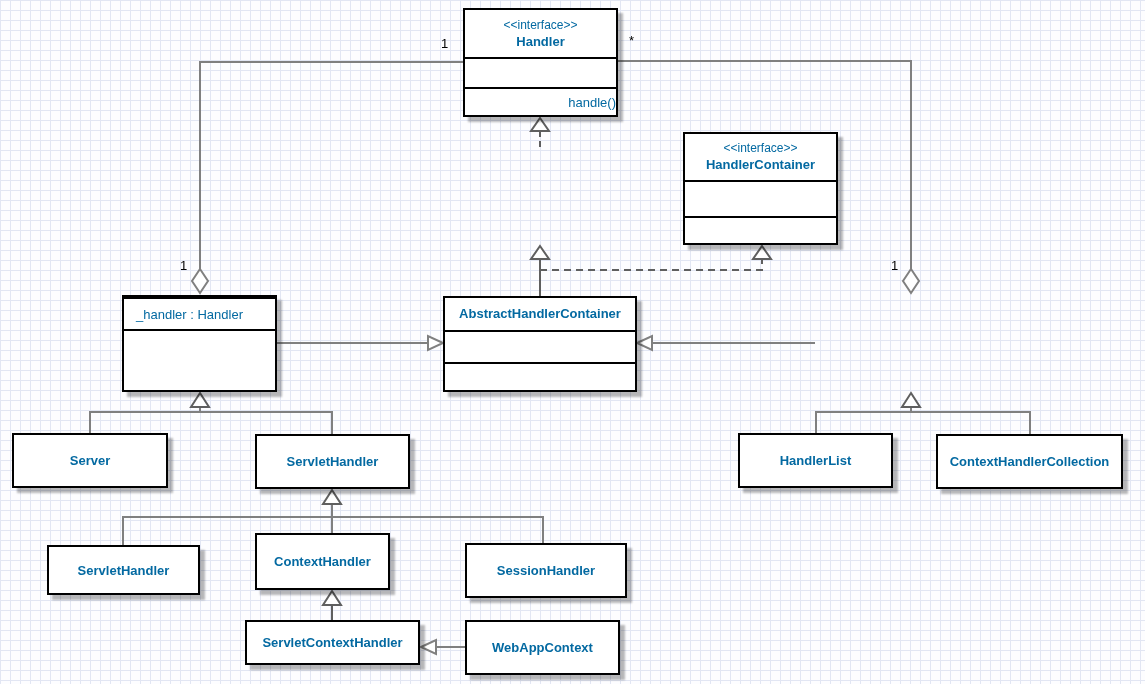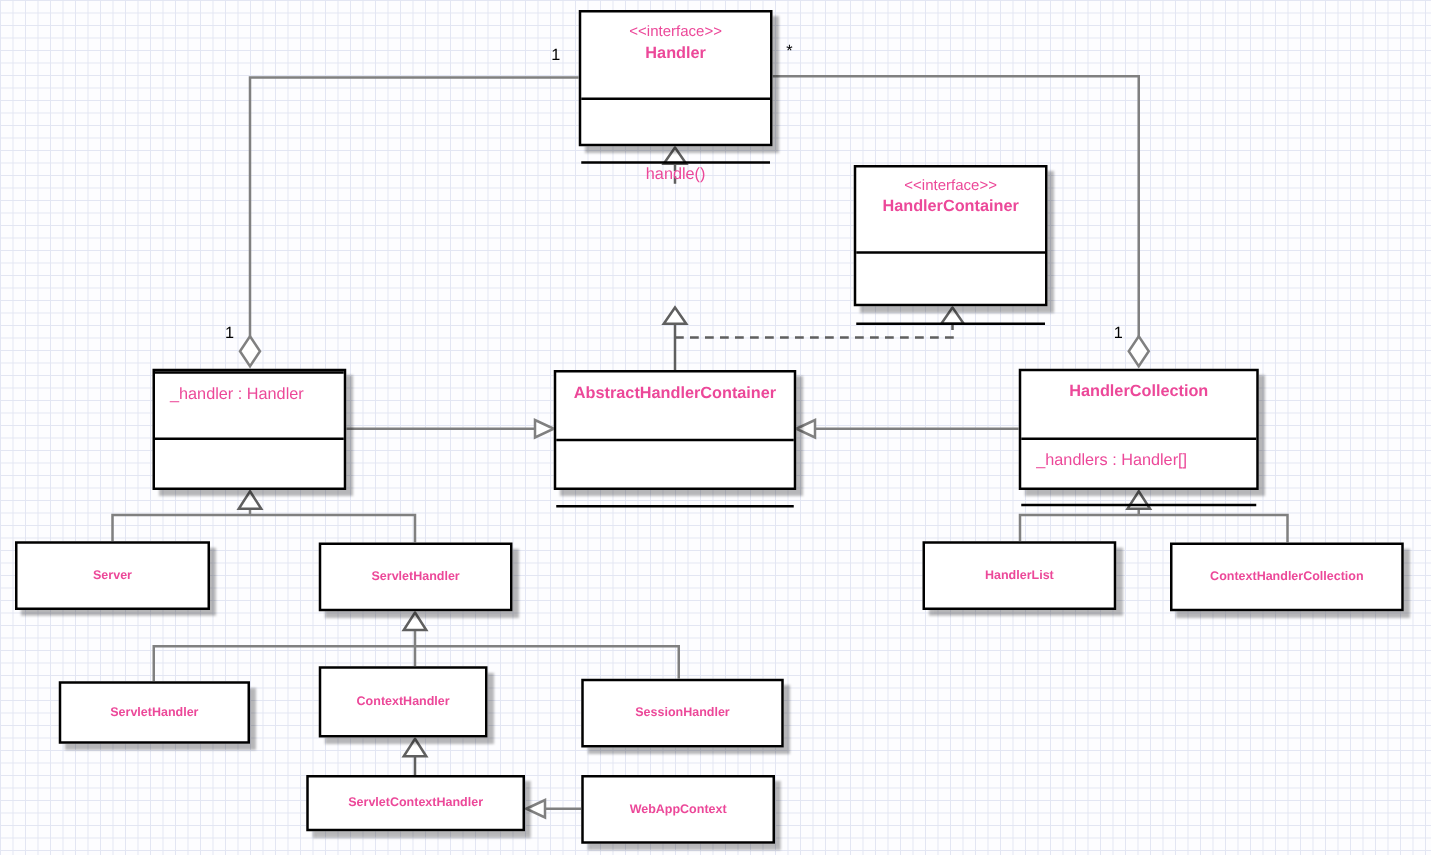--- a/index.html
+++ b/index.html
@@ -9,31 +9,31 @@
     background-image:
       linear-gradient(#e2e6f3 1px, transparent 1px),
       linear-gradient(90deg, #e2e6f3 1px, transparent 1px);
     background-size:10px 10px;
     font-family:"Liberation Sans", sans-serif;
   }
   .wires{position:absolute;left:0;top:0;}
   .uml{
     position:absolute;box-sizing:border-box;border:2px solid #000;background:#fff;
     box-shadow:5px 5px 2px rgba(0,0,0,0.28);
-    display:flex;flex-direction:column;color:#ec4899;gap:21px;
+    display:flex;flex-direction:column;color:#0369a1;
   }
   .uml .title{
     box-sizing:border-box;display:flex;flex-direction:column;justify-content:center;
     align-items:center;font-weight:bold;font-size:13px;line-height:1.35;flex:0 0 auto;
   }
   .stereo{font-weight:normal;font-size:12px;}
   .comp{box-sizing:border-box;border-top:2px solid #000;display:flex;align-items:center;}
   .attrs{flex:0 0 auto;font-size:13px;padding-left:12px;}
-  .ops{flex:1 1 auto;font-size:13px;justify-content:center;}
-  .c1{align-items:center;justify-content:center;font-weight:bold;font-size:10px;text-align:center;}
+  .ops{flex:1 1 auto;font-size:13px;justify-content:flex-end;}
+  .c1{align-items:center;justify-content:center;font-weight:bold;font-size:13px;text-align:center;}
   .mult{position:absolute;font-size:13px;color:#000;}
 
   #b-handler{left:463px;top:8px;width:155px;height:109px}
   #b-handler .title{height:47px}  #b-handler .attrs{height:30px}
   #b-abstracthandler{left:463px;top:148px;width:155px;height:97px}
   #b-abstracthandler .title{height:37px}  #b-abstracthandler .attrs{height:30px}
   #b-handlercontainer{left:683px;top:132px;width:155px;height:113px}
   #b-handlercontainer .title{height:46px}  #b-handlercontainer .attrs{height:36px}
   #b-handlerwrapper{left:122px;top:295px;width:155px;height:97px}
   #b-handlerwrapper .title{height:32px}  #b-handlerwrapper .attrs{height:32px}
@@ -157,29 +157,20 @@
   </div>
 
   <div class="uml" id="b-ahc">
     <div class="title">
       <span>AbstractHandlerContainer</span>
     </div>
     <div class="comp attrs"></div>
     <div class="comp ops"></div>
   </div>
 
-  <div class="uml" id="b-handlercollection">
-    <div class="title">
-      <span>HandlerCollection</span>
-    </div>
-    <div class="comp attrs">
-      <span>_handlers : Handler[]</span>
-    </div>
-    <div class="comp ops"></div>
-  </div>
 
   <div class="uml c1" id="b-server">
     <span>Server</span>
   </div>
   <div class="uml c1" id="b-scopedhandler">
     <span>ServletHandler</span>
   </div>
   <div class="uml c1" id="b-handlerlist">
     <span>HandlerList</span>
   </div>

